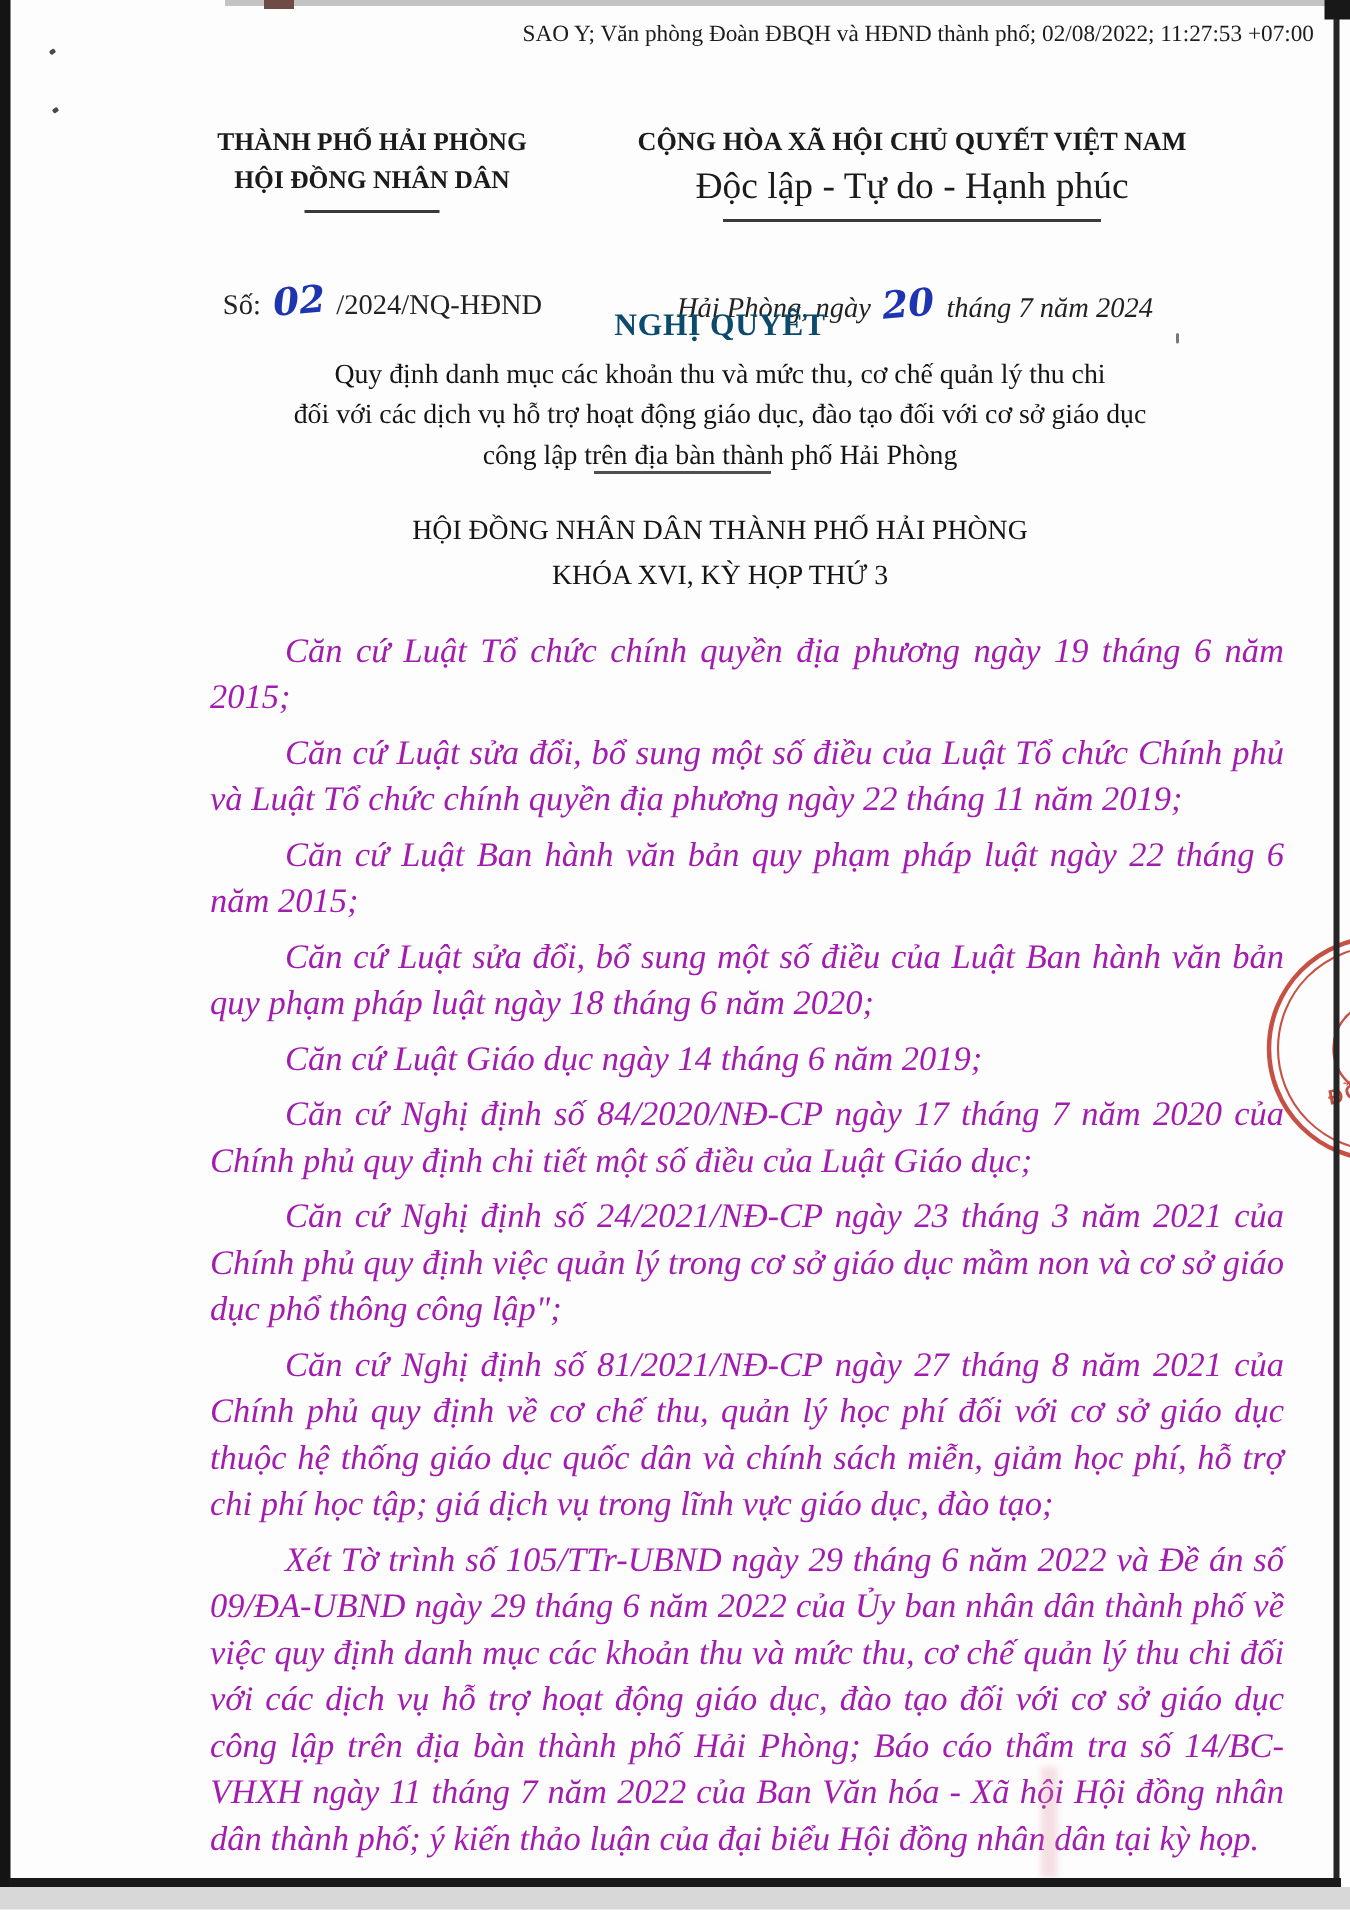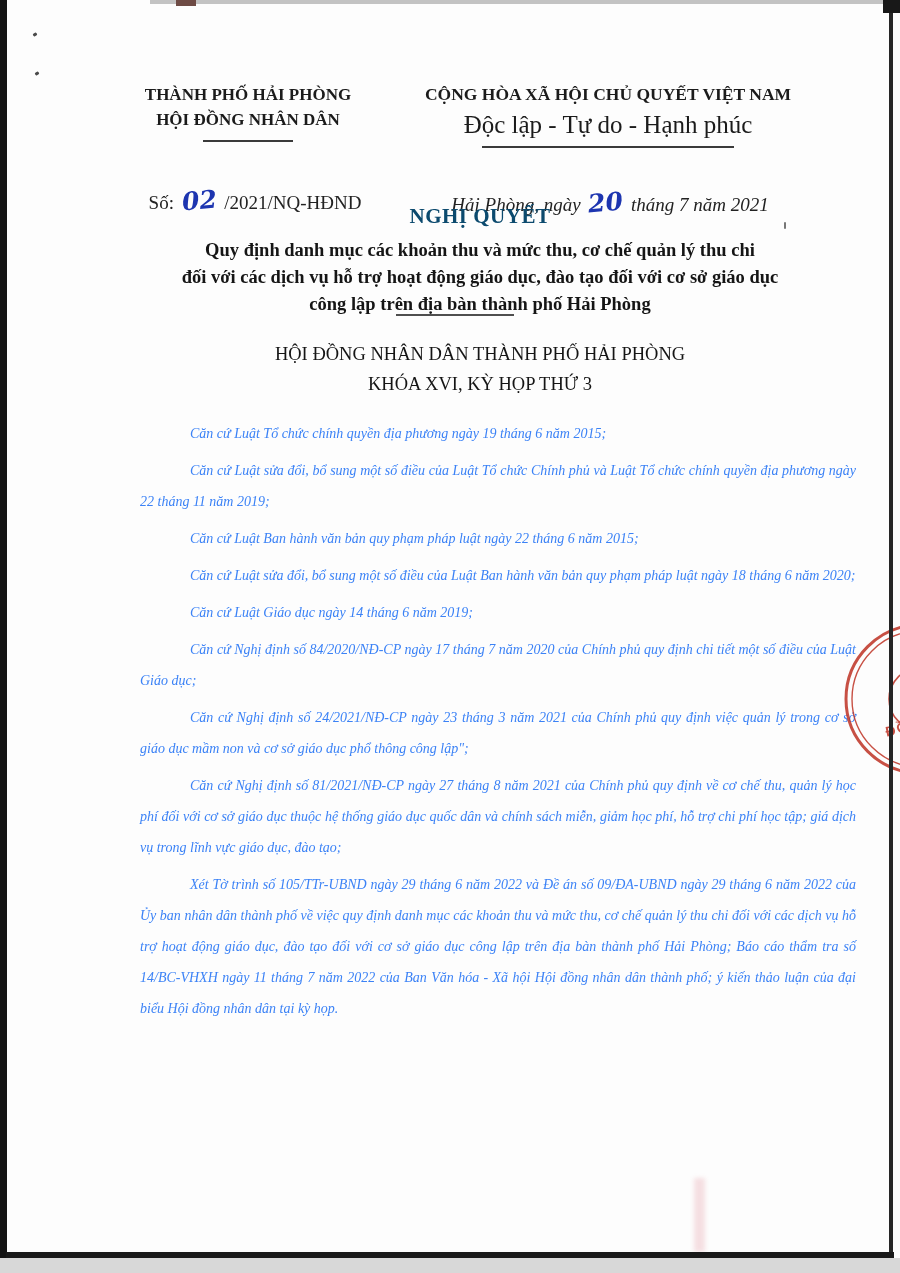--- a/index.html
+++ b/index.html
@@ -32,57 +32,58 @@
   .lh-right .r2{font-weight:normal;font-size:25px;line-height:26px;margin-top:6px;}
   .rule{height:2px;background:#3a3a3a;margin:8px auto 0;}
   .rule.left-rule{width:90px;}
   .rule.right-rule{width:252px;}
 
   .so-line{position:absolute;top:188px;left:130px;width:250px;text-align:center;font-size:19px;white-space:nowrap;}
   .date-line{position:absolute;top:190px;left:420px;width:380px;text-align:center;font-style:italic;font-size:19px;white-space:nowrap;}
   .hand{font-family:"DejaVu Serif",serif;font-style:italic;font-weight:bold;color:#1d35b0;font-size:25px;display:inline-block;transform:rotate(-5deg);margin:0 3px;line-height:1;}
 
   .doc-title{position:absolute;top:204px;left:60px;width:840px;text-align:center;font-weight:bold;font-size:21px;letter-spacing:.5px;color:#0c4a6e;}
-  .doc-subtitle{position:absolute;top:237px;left:60px;width:840px;text-align:center;font-weight:bold;font-size:18.5px;line-height:27px;color:#151515;}
+  .doc-subtitle{position:absolute;top:237px;left:60px;width:840px;text-align:center;font-weight:normal;font-size:18.5px;line-height:27px;color:#151515;}
   .divider{position:absolute;top:314px;left:396px;width:118px;height:2px;background:#4f4f4f;}
   .issuer{position:absolute;top:339px;left:60px;width:840px;text-align:center;font-weight:normal;font-size:18.5px;line-height:30px;color:#151515;}
 
-  .body-text{position:absolute;top:418px;left:140px;width:716px;font-style:italic;font-size:14px;line-height:31px;text-align:justify;color:#3b82f6;}
+  .body-text{position:absolute;top:418px;left:140px;width:716px;font-style:italic;font-size:23px;line-height:31px;text-align:justify;color:#a21caf;}
   .body-text p{margin:0 0 6px 0;text-indent:50px;}
 
   .stamp{position:absolute;left:828px;top:612px;width:72px;height:176px;opacity:.88;}
 </style>
 </head>
 <body>
 
 <div class="page">
 
+  <div class="scan-line">SAO Y; Văn phòng Đoàn ĐBQH và HĐND thành phố; 02/08/2022; 11:27:53 +07:00</div>
 
   <div class="lh-left">
     <div>THÀNH PHỐ HẢI PHÒNG</div>
     <div>HỘI ĐỒNG NHÂN DÂN</div>
     <div class="rule left-rule"></div>
   </div>
 
   <div class="lh-right">
     <div class="r1">CỘNG HÒA XÃ HỘI CHỦ QUYẾT VIỆT NAM</div>
     <div class="r2">Độc lập - Tự do - Hạnh phúc</div>
     <div class="rule right-rule"></div>
   </div>
 
   <div class="so-line">
     <span>Số:</span>
     <span class="hand">02</span>
-    <span>/2021/NQ-HĐND</span>
+    <span>/2024/NQ-HĐND</span>
   </div>
 
   <div class="date-line">
     <span>Hải Phòng, ngày</span>
     <span class="hand">20</span>
-    <span>tháng 7 năm 2021</span>
+    <span>tháng 7 năm 2024</span>
   </div>
 
   <div class="doc-title">NGHỊ QUYẾT</div>
 
   <div class="doc-subtitle">
     <div>Quy định danh mục các khoản thu và mức thu, cơ chế quản lý thu chi</div>
     <div>đối với các dịch vụ hỗ trợ hoạt động giáo dục, đào tạo đối với cơ sở giáo dục</div>
     <div>công lập trên địa bàn thành phố Hải Phòng</div>
   </div>
 

